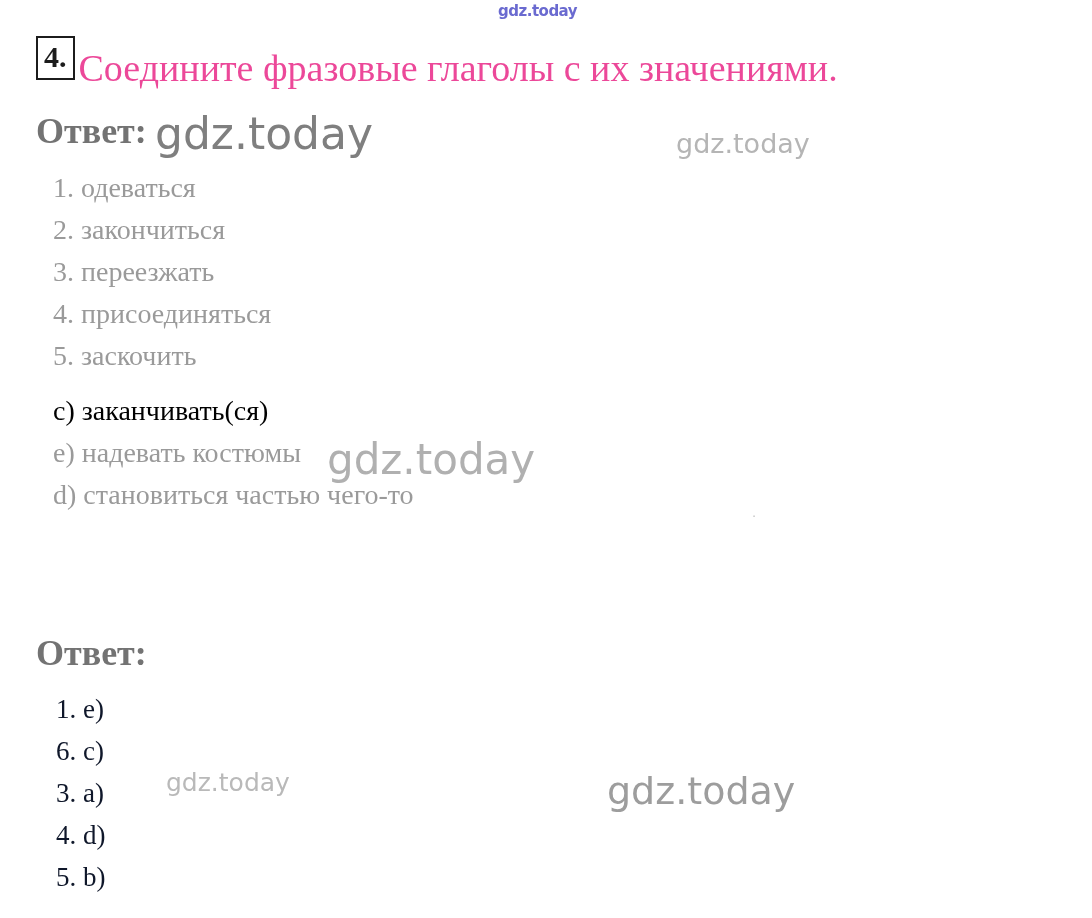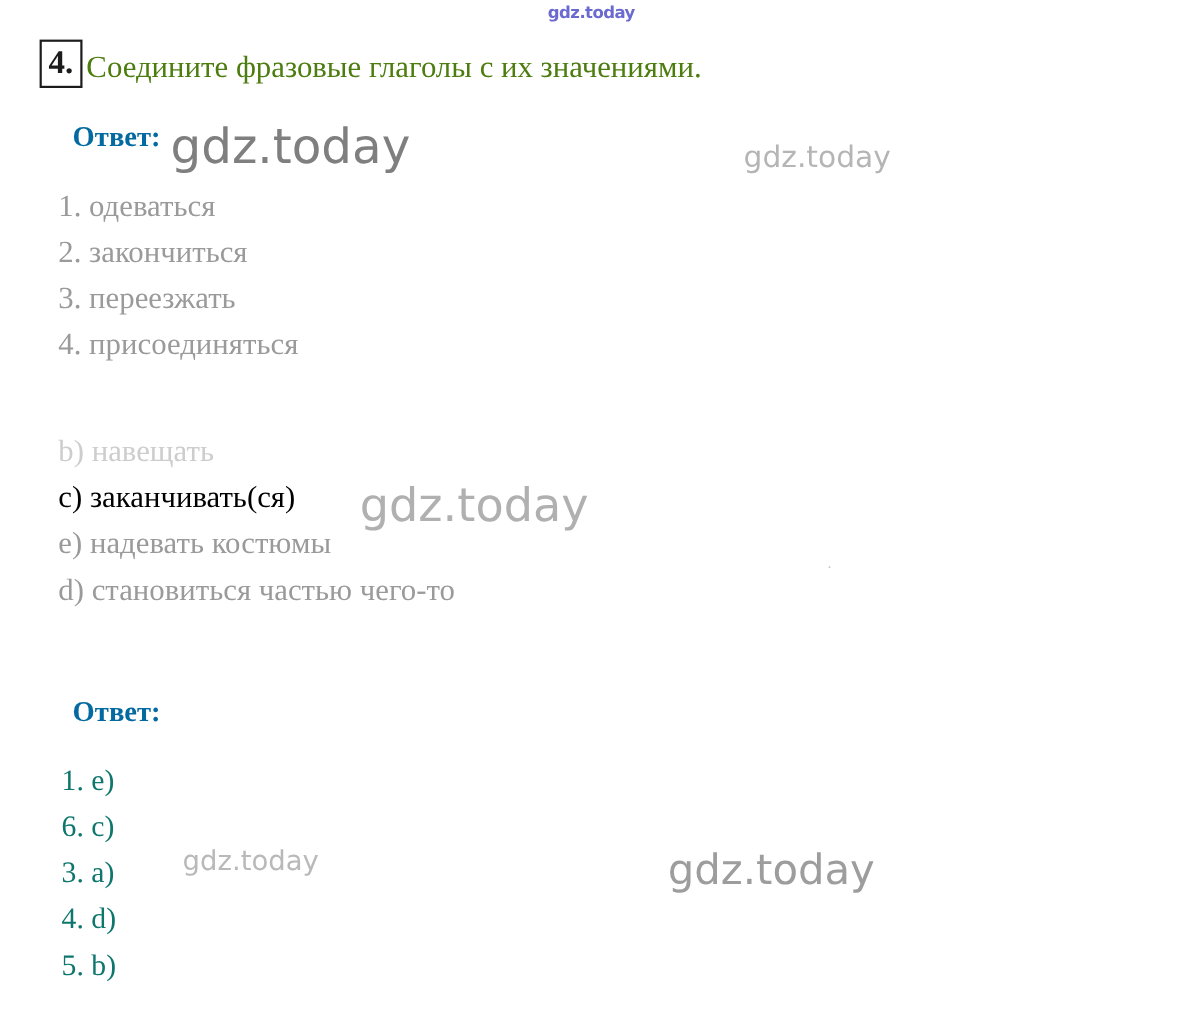--- a/index.html
+++ b/index.html
@@ -82,54 +82,53 @@
     border: 2px solid #1c1c1c;
     color: #1c1c1c;
     font-family: "Liberation Serif", serif;
     font-weight: bold;
     font-size: 30px;
     line-height: 1;
     padding: 4px 6px 6px 6px;
     margin-right: 4px;
   }
   .task-text {
-    font-size: 28px;
-    color: #4d7c0f;
+    font-size: 38px;
+    color: #ec4899;
     line-height: 1.35;
     padding-top: 7px;
   }
 
   
   .answer-label {
     position: absolute;
     font-family: "Liberation Serif", serif;
     font-weight: bold;
-    font-size: 26px;
-    color: #0369a1;
-    margin-left: 30px;
+    font-size: 36px;
+    color: #737373;
   }
   .answer-label-1 { left: 36px; top: 110px; }
   .answer-label-2 { left: 36px; top: 632px; }
 
   
   .list {
     position: absolute;
     font-size: 28px;
     line-height: 42px;
     color: #9a9a9a;
     margin-left: 20px;
   }
   .list-numbers { left: 33px; top: 167px; }
   .list-letters { left: 33px; top: 390px; }
   .list-matches {
     left: 36px;
     top: 688px;
     font-size: 27px;
     line-height: 42px;
-    color: #0f766e;
+    color: #0f172a;
   }
   .list li {
     list-style: none;
     white-space: nowrap;
   }
   .list ul, .list ol {
     margin: 0;
     padding: 0;
   }
   .faded-a { color: #c2c2c2; }
@@ -153,26 +152,26 @@
 </div>
 
 <div class="answer-label answer-label-1">Ответ:</div>
 
 <div class="list list-numbers">
   <ul>
     <li>1. одеваться</li>
     <li>2. закончиться</li>
     <li>3. переезжать</li>
     <li>4. присоединяться</li>
+    <li>5. заскочить</li>
   </ul>
 </div>
 
 <div class="list list-letters">
   <ul>
-    <li class="faded-b">b) навещать</li>
     <li class="faded-c">c) заканчивать(ся)</li>
     <li>e) надевать костюмы</li>
     <li>d) становиться частью чего-то</li>
   </ul>
 </div>
 
 <div class="answer-label answer-label-2">Ответ:</div>
 
 <div class="list list-matches">
   <ul>

